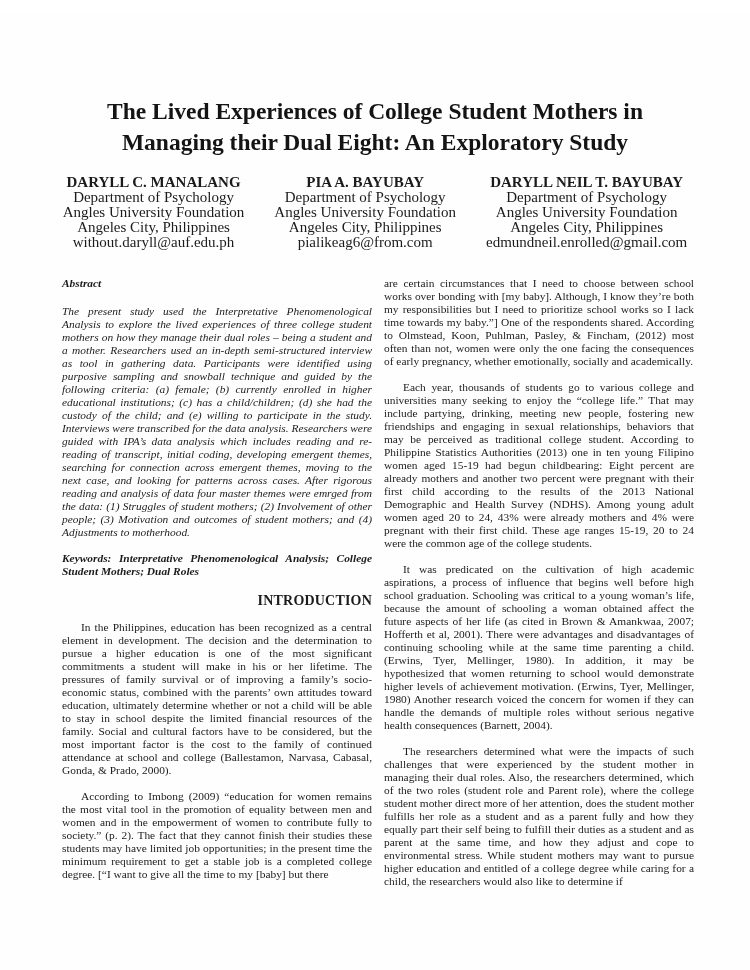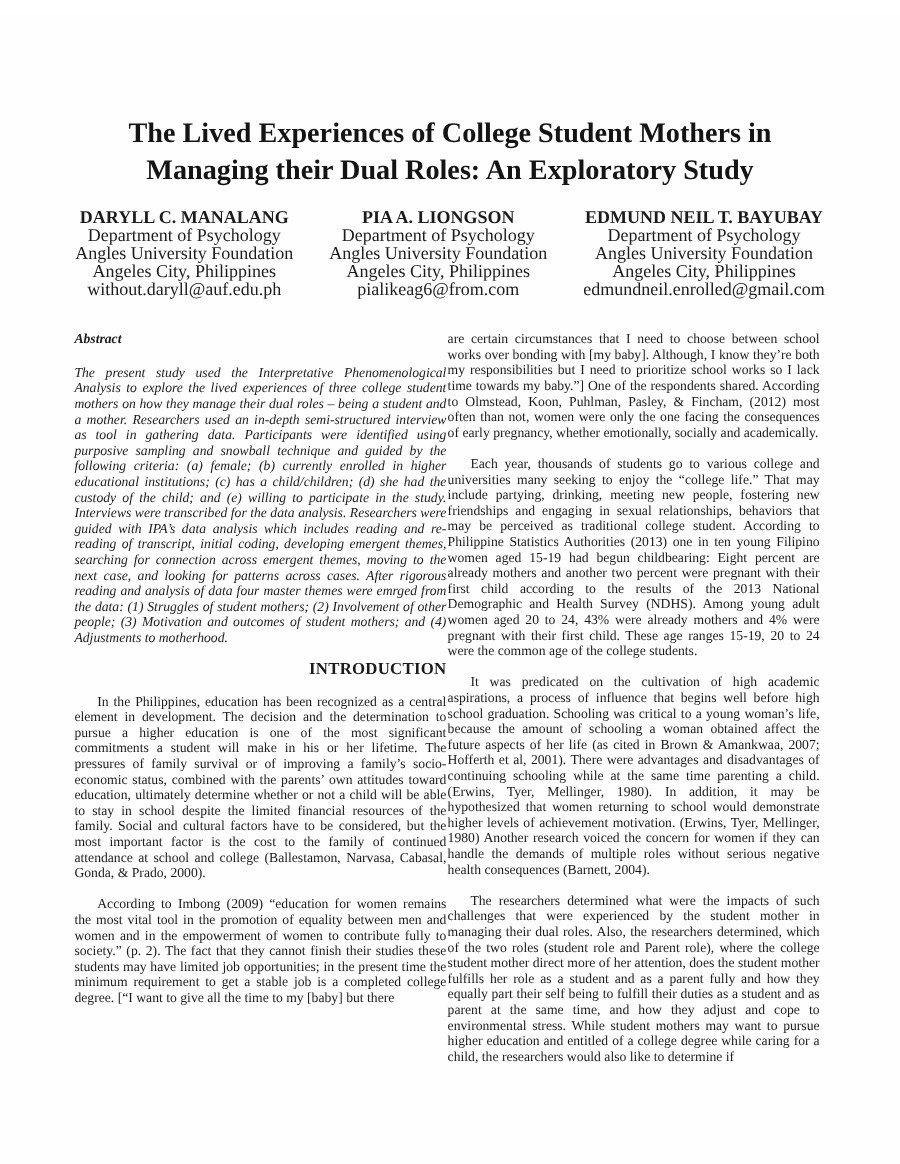--- a/index.html
+++ b/index.html
@@ -30,21 +30,21 @@
   }
   .author {
     text-align: center;
     font-size: 15px;
     line-height: 14.9px;
     min-width: 180px;
   }
   .author .name { font-weight: bold; }
   .columns {
     display: flex;
-    gap: 1px;
+    gap: 12px;
     margin: 27px 51px 0 62px;
     font-family: Liberation Serif, serif;
   }
   .col {
     width: 310px;
     font-size: 11.4px;
     line-height: 13px;
     text-align: justify;
   }
   .col p { margin: 0 0 13px 0; }
@@ -68,52 +68,53 @@
   }
   .indent { text-indent: 19px; }
 </style>
 </head>
 <body>
 
 <div class="page">
 
   <h1 class="title">
     <div>The Lived Experiences of College Student Mothers in</div>
-    <div>Managing their Dual Roles: An Exploratory Study</div>
+    <div>Managing their Dual Eight: An Exploratory Study</div>
   </h1>
 
   <div class="authors">
     <div class="author">
       <div class="name">DARYLL C. MANALANG</div>
       <div>Department of Psychology</div>
       <div>Angles University Foundation</div>
       <div>Angeles City, Philippines</div>
       <div>without.daryll@auf.edu.ph</div>
     </div>
     <div class="author">
-      <div class="name">PIA A. LIONGSON</div>
+      <div class="name">PIA A. BAYUBAY</div>
       <div>Department of Psychology</div>
       <div>Angles University Foundation</div>
       <div>Angeles City, Philippines</div>
       <div>pialikeag6@from.com</div>
     </div>
     <div class="author">
-      <div class="name">EDMUND NEIL T. BAYUBAY</div>
+      <div class="name">DARYLL NEIL T. BAYUBAY</div>
       <div>Department of Psychology</div>
       <div>Angles University Foundation</div>
       <div>Angeles City, Philippines</div>
       <div>edmundneil.enrolled@gmail.com</div>
     </div>
   </div>
 
   <div class="columns">
 
     <div class="col">
       <div class="abstract-heading">Abstract</div>
       <p class="abstract">The present study used the Interpretative Phenomenological Analysis to explore the lived experiences of three college student mothers on how they manage their dual roles – being a student and a mother. Researchers used an in-depth semi-structured interview as tool in gathering data. Participants were identified using purposive sampling and snowball technique and guided by the following criteria: (a) female; (b) currently enrolled in higher educational institutions; (c) has a child/children; (d) she had the custody of the child; and (e) willing to participate in the study. Interviews were transcribed for the data analysis. Researchers were guided with IPA’s data analysis which includes reading and re-reading of transcript, initial coding, developing emergent themes, searching for connection across emergent themes, moving to the next case, and looking for patterns across cases. After rigorous reading and analysis of data four master themes were emrged from the data: (1) Struggles of student mothers; (2) Involvement of other people; (3) Motivation and outcomes of student mothers; and (4) Adjustments to motherhood.</p>
+      <p class="keywords">Keywords: Interpretative Phenomenological Analysis; College Student Mothers; Dual Roles</p>
       <div class="section-heading">INTRODUCTION</div>
       <p class="indent">In the Philippines, education has been recognized as a central element in development. The decision and the determination to pursue a higher education is one of the most significant commitments a student will make in his or her lifetime. The pressures of family survival or of improving a family’s socio-economic status, combined with the parents’ own attitudes toward education, ultimately determine whether or not a child will be able to stay in school despite the limited financial resources of the family. Social and cultural factors have to be considered, but the most important factor is the cost to the family of continued attendance at school and college (Ballestamon, Narvasa, Cabasal, Gonda, &amp; Prado, 2000).</p>
       <p class="indent">According to Imbong (2009) “education for women remains the most vital tool in the promotion of equality between men and women and in the empowerment of women to contribute fully to society.” (p. 2).  The fact that they cannot finish their studies these students may have limited job opportunities; in the present time the minimum requirement to get a stable job is a completed college degree. [“I want to give all the time to my [baby] but there</p>
     </div>
 
     <div class="col">
       <p>are certain circumstances that I need to choose between school works over bonding with [my baby]. Although, I know they’re both my responsibilities but I need to prioritize school works so I lack time towards my baby.”] One of the respondents shared. According to Olmstead, Koon, Puhlman, Pasley, &amp; Fincham, (2012) most often than not, women were only the one facing the consequences of early pregnancy, whether emotionally, socially and academically.</p>
       <p class="indent">Each year, thousands of students go to various college and universities many seeking to enjoy the “college life.” That may include partying, drinking, meeting new people, fostering new friendships and engaging in sexual relationships, behaviors that may be perceived as traditional college student. According to Philippine Statistics Authorities (2013) one in ten young Filipino women aged 15-19 had begun childbearing: Eight percent are already mothers and another two percent were pregnant with their first child according to the results of the 2013 National Demographic and Health Survey (NDHS). Among young adult women aged 20 to 24, 43% were already mothers and 4% were pregnant with their first child. These age ranges 15-19, 20 to 24 were the common age of the college students.</p>
       <p class="indent">It was predicated on the cultivation of high academic aspirations, a process of influence that begins well before high school graduation. Schooling was critical to a young woman’s life, because the amount of schooling a woman obtained affect the future aspects of her life (as cited in Brown &amp; Amankwaa, 2007; Hofferth et al, 2001). There were advantages and disadvantages of continuing schooling while at the same time parenting a child. (Erwins, Tyer, Mellinger, 1980). In addition, it may be hypothesized that women returning to school would demonstrate higher levels of achievement motivation. (Erwins, Tyer, Mellinger, 1980) Another research voiced the concern for women if they can handle the demands of multiple roles without serious negative health consequences (Barnett, 2004).</p>
       <p class="indent">The researchers determined what were the impacts of such challenges that were experienced by the student mother in managing their dual roles. Also, the researchers determined, which of the two roles (student role and Parent role), where the college student mother direct more of her attention, does the student mother fulfills her role as a student and as a parent fully and how they equally part their self being to fulfill their duties as a student and as parent at the same time, and how they adjust and cope to environmental stress. While student mothers may want to pursue higher education and entitled of a college degree while caring for a child, the researchers would also like to determine if</p>

